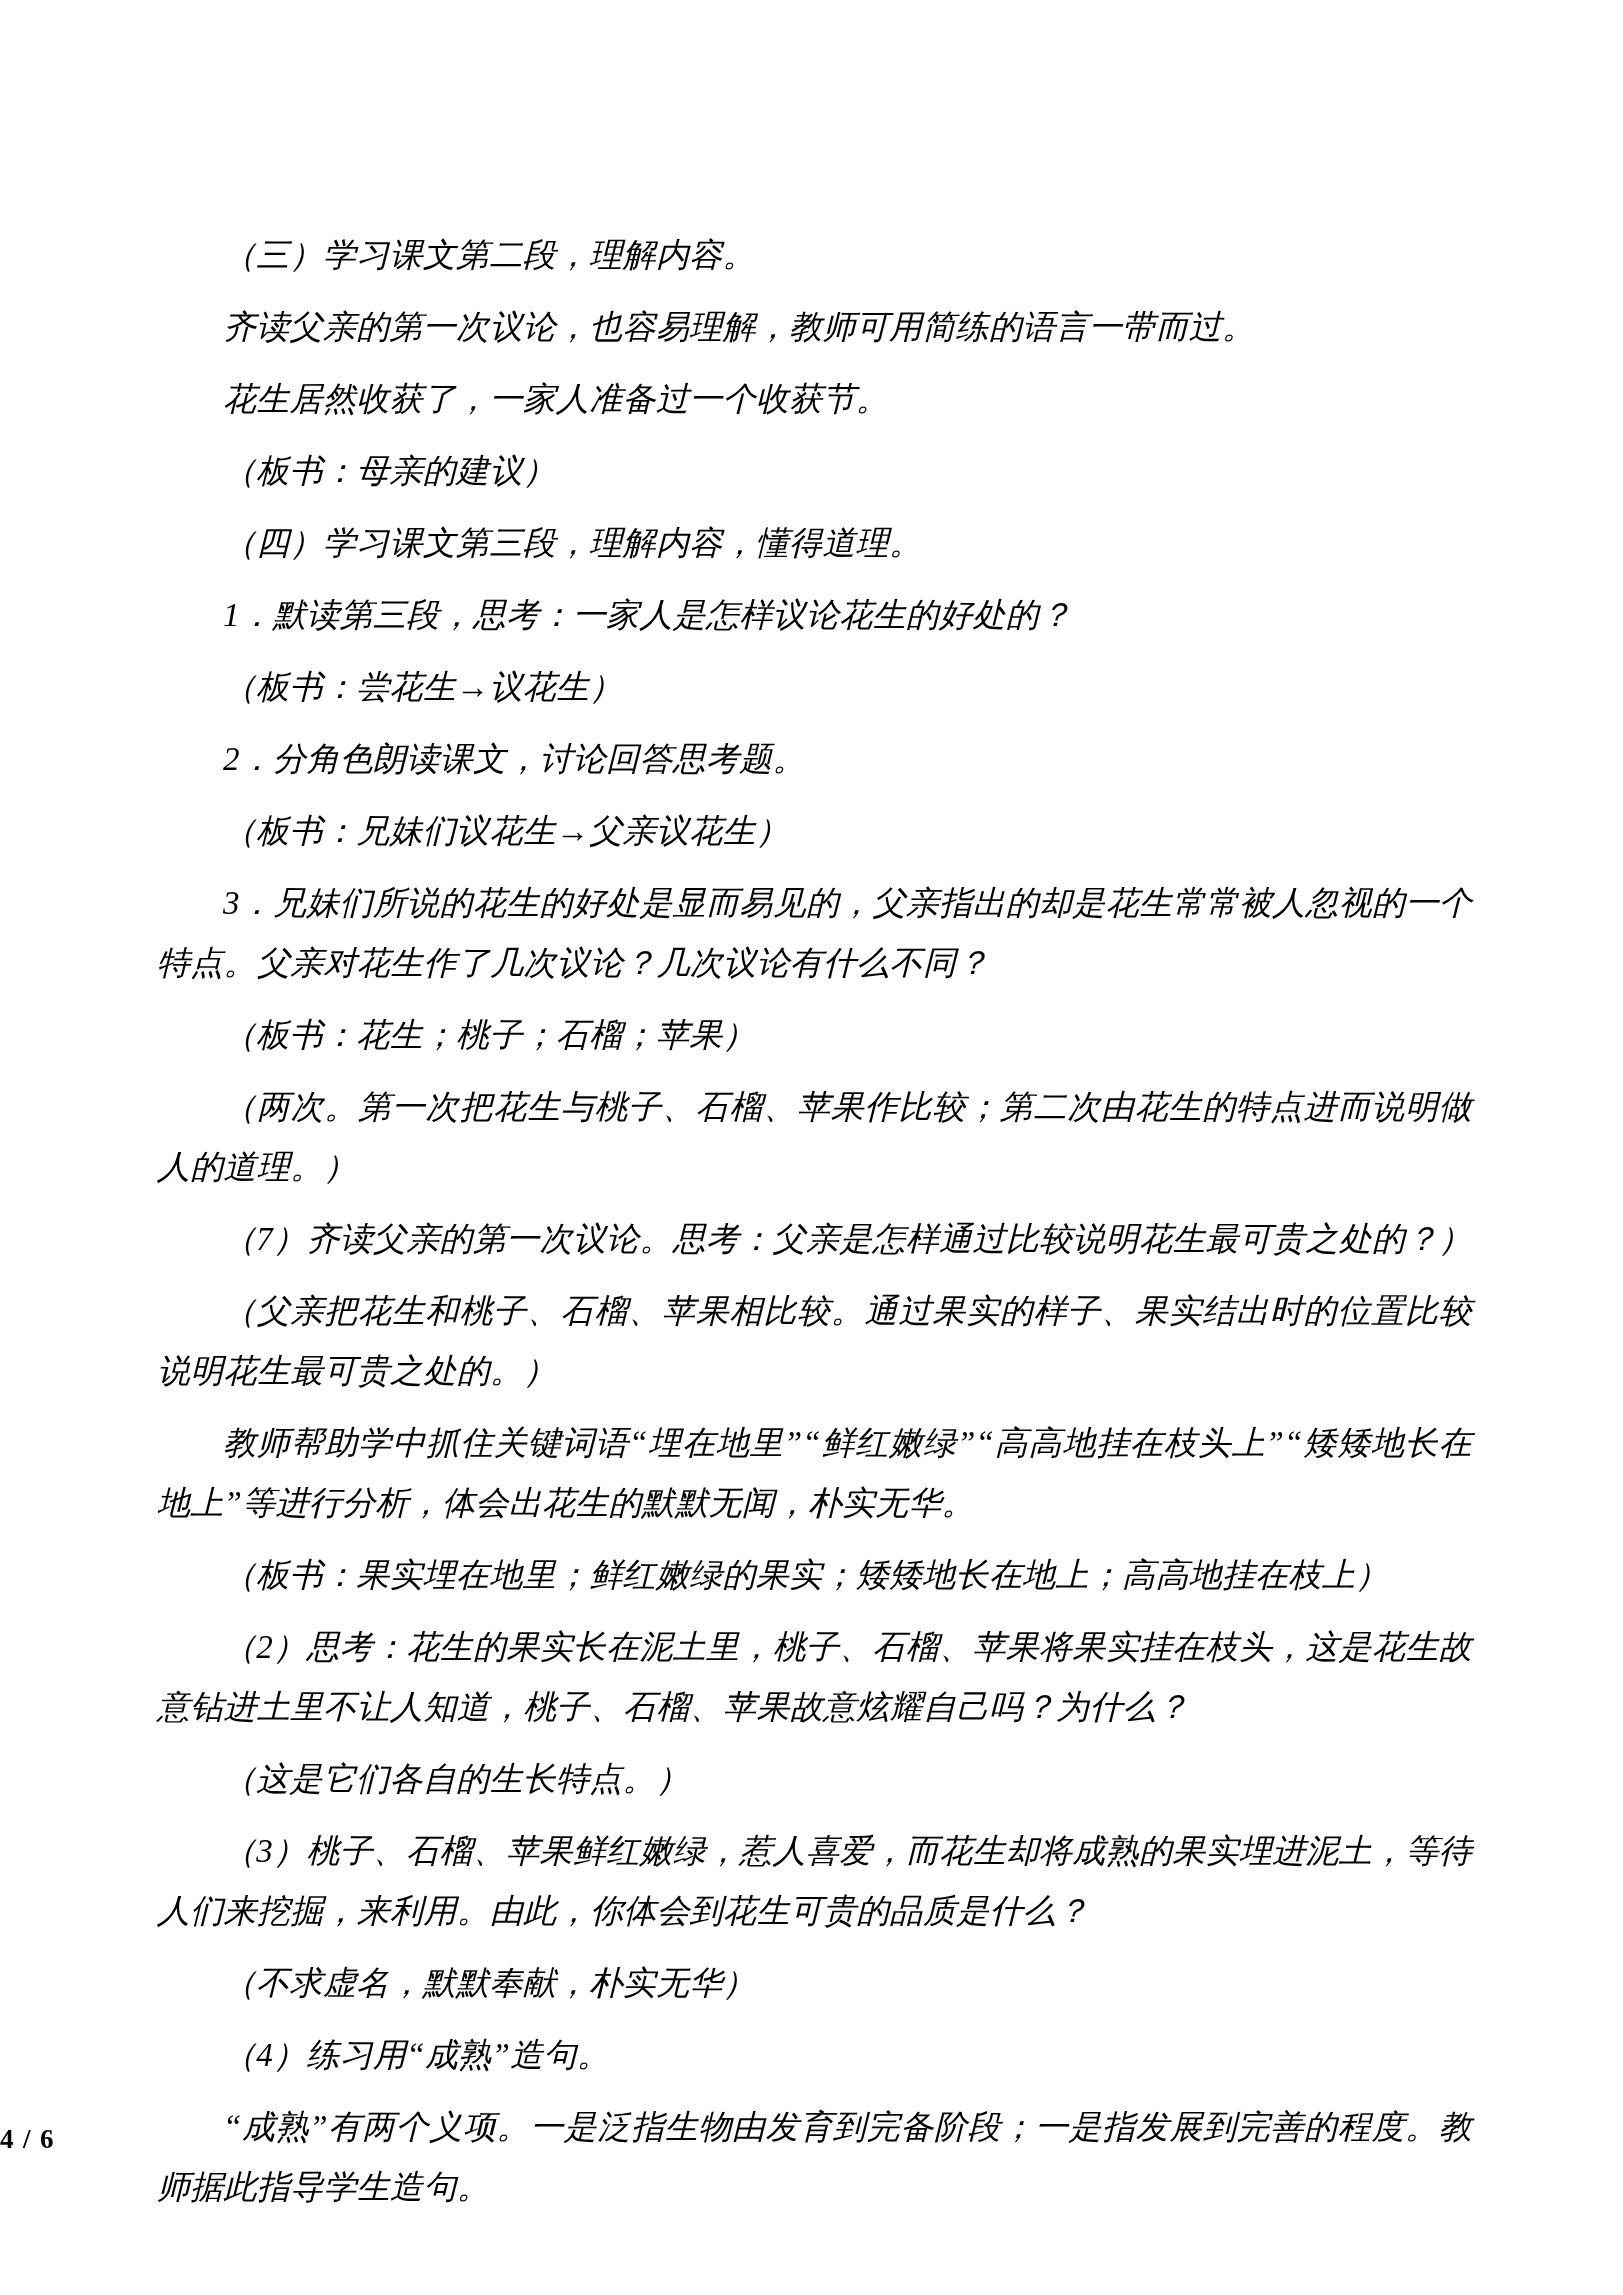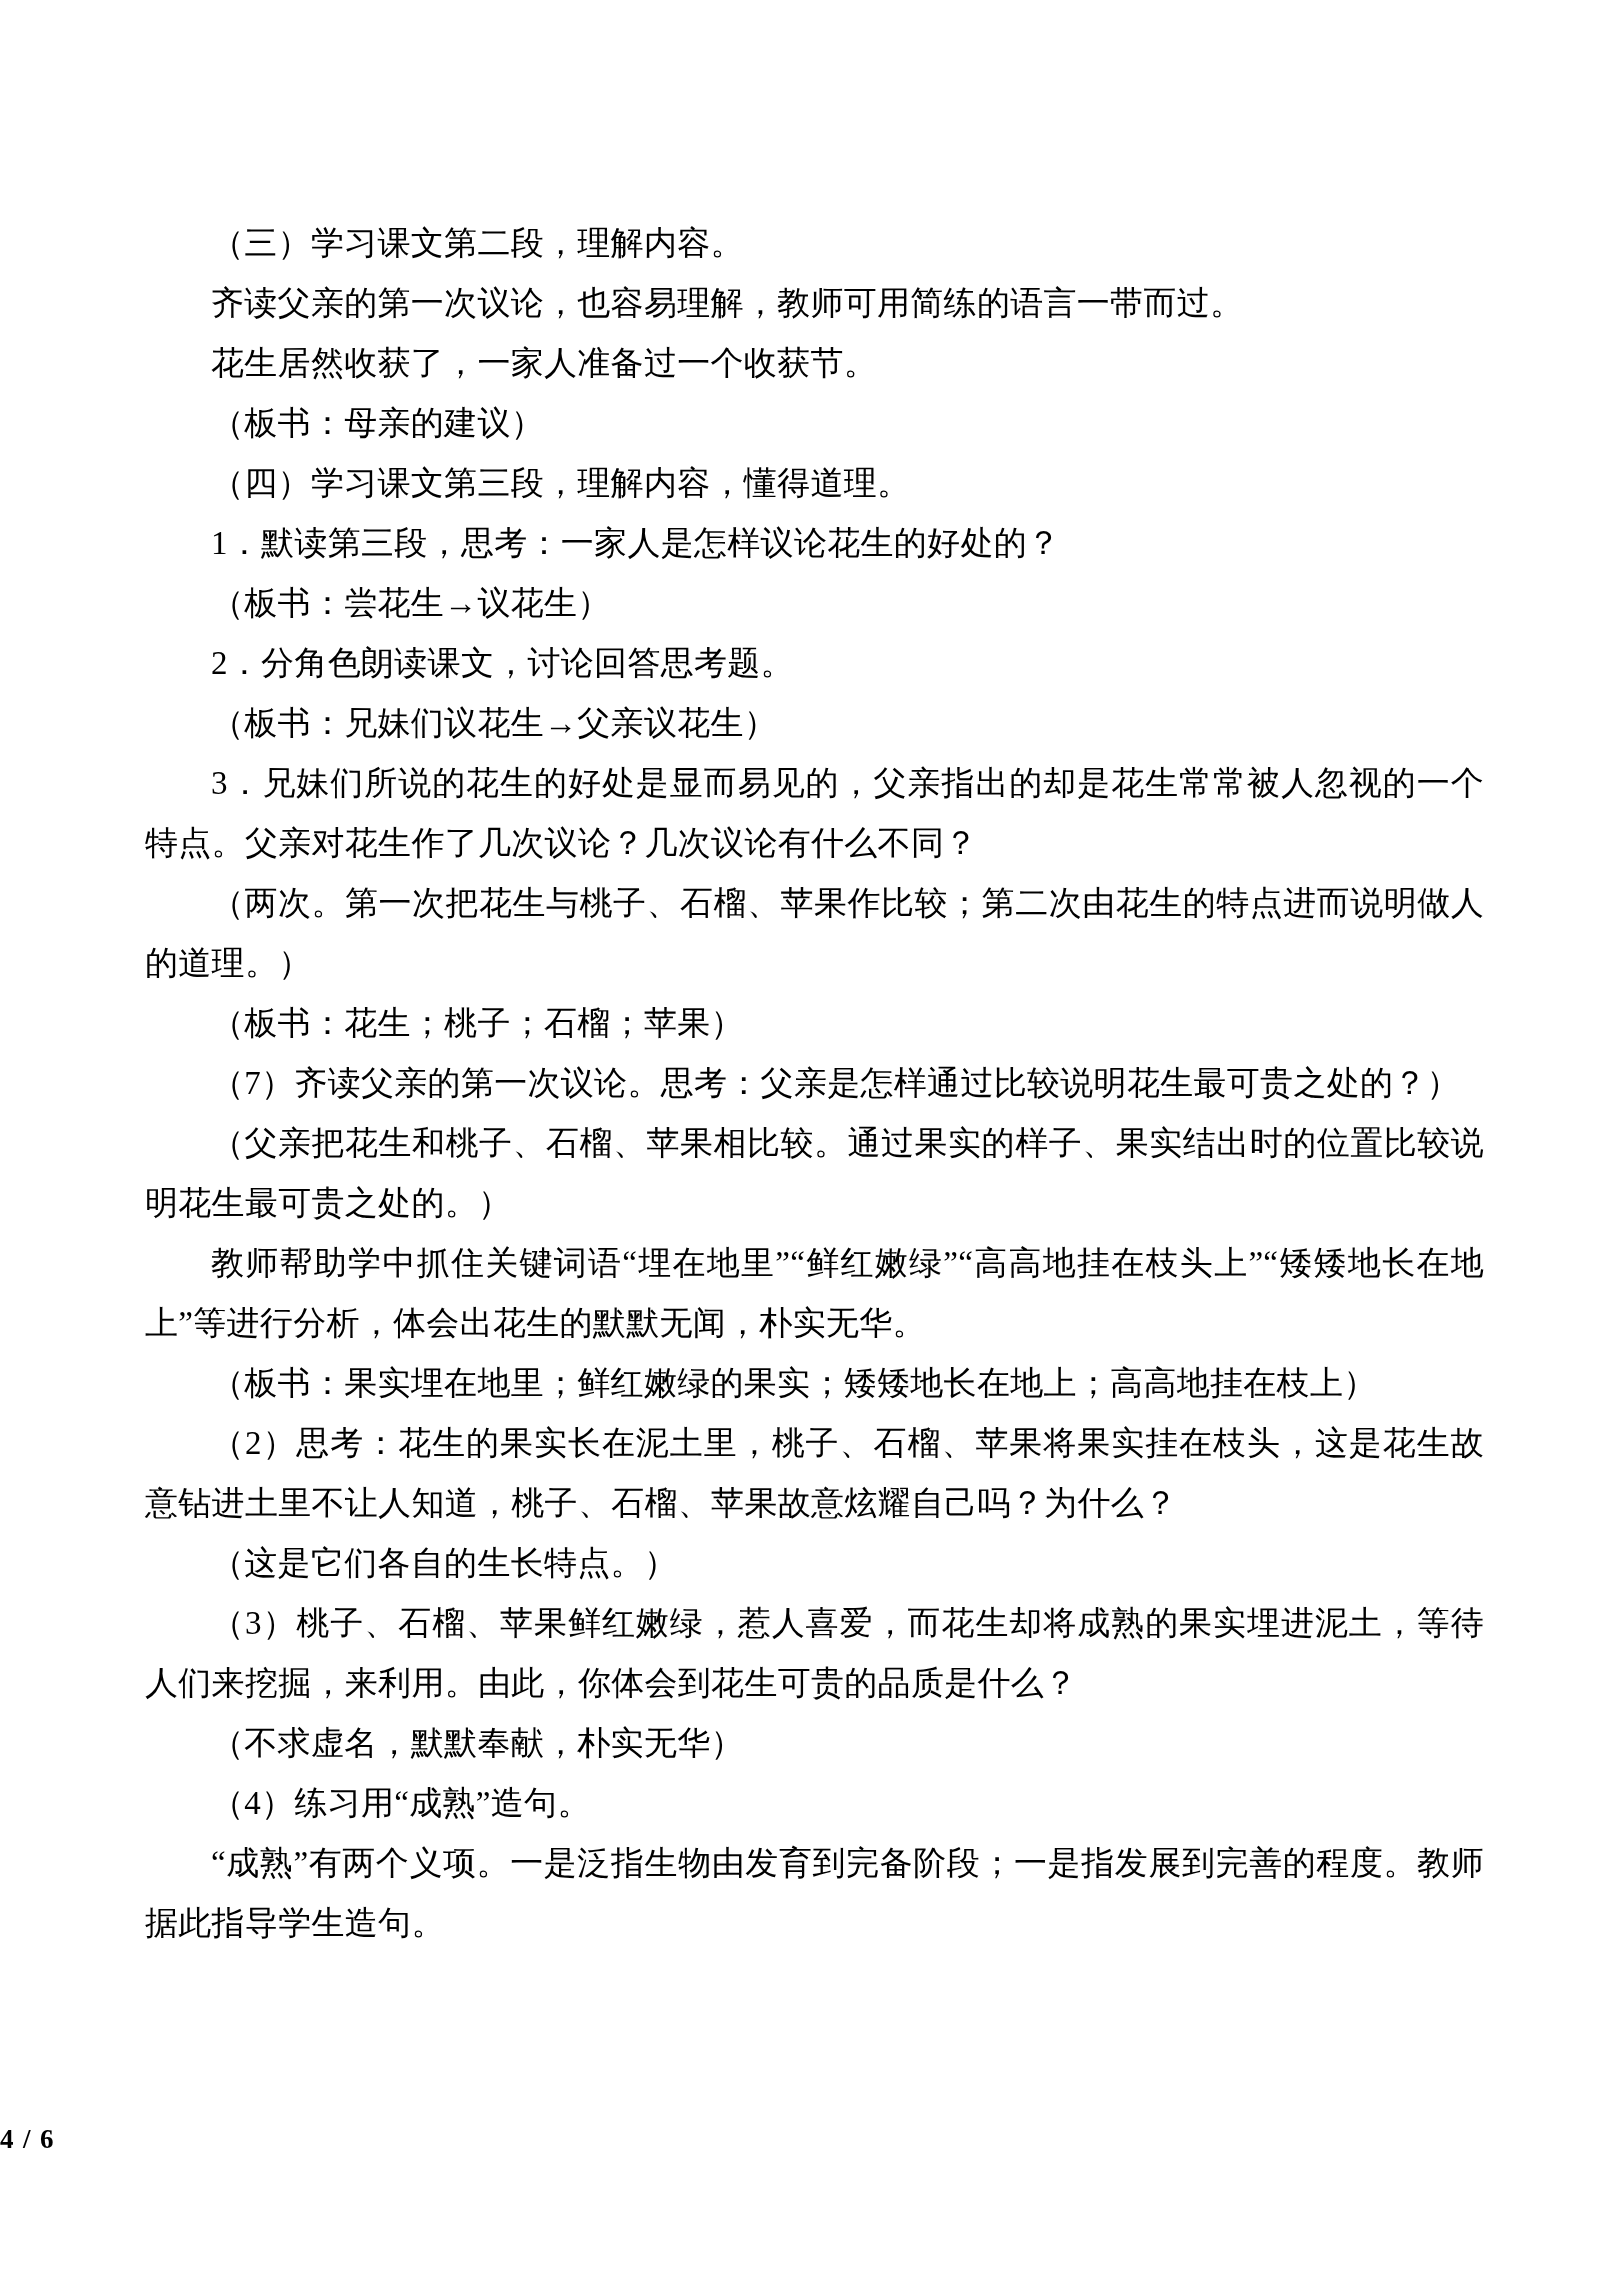--- a/index.html
+++ b/index.html
@@ -20,23 +20,24 @@
     position: absolute;
     left: 145px;
     top: 213px;
     width: 1339px;
     font-size: 33px;
     line-height: 60px;
     text-align: justify;
     letter-spacing: 0.3px;
   }
   .doc-content p {
-    margin: 0;
+    margin: 12px;
     padding: 0;
     text-indent: 2em;
+    font-style: italic;
   }
   .page-footer {
     position: absolute;
     left: 0;
     top: 2122px;
     width: 100%;
     text-align: left;
     font-size: 27px;
     font-weight: bold;
     line-height: 34px;
@@ -51,22 +52,22 @@
       <p>（三）学习课文第二段，理解内容。</p>
       <p>齐读父亲的第一次议论，也容易理解，教师可用简练的语言一带而过。</p>
       <p>花生居然收获了，一家人准备过一个收获节。</p>
       <p>（板书：母亲的建议）</p>
       <p>（四）学习课文第三段，理解内容，懂得道理。</p>
       <p>1．默读第三段，思考：一家人是怎样议论花生的好处的？</p>
       <p>（板书：尝花生→议花生）</p>
       <p>2．分角色朗读课文，讨论回答思考题。</p>
       <p>（板书：兄妹们议花生→父亲议花生）</p>
       <p>3．兄妹们所说的花生的好处是显而易见的，父亲指出的却是花生常常被人忽视的一个特点。父亲对花生作了几次议论？几次议论有什么不同？</p>
+      <p>（板书：花生；桃子；石榴；苹果）</p>
       <p>（两次。第一次把花生与桃子、石榴、苹果作比较；第二次由花生的特点进而说明做人的道理。）</p>
-      <p>（板书：花生；桃子；石榴；苹果）</p>
       <p>（7）齐读父亲的第一次议论。思考：父亲是怎样通过比较说明花生最可贵之处的？）</p>
       <p>（父亲把花生和桃子、石榴、苹果相比较。通过果实的样子、果实结出时的位置比较说明花生最可贵之处的。）</p>
       <p>教师帮助学中抓住关键词语“埋在地里”“鲜红嫩绿”“高高地挂在枝头上”“矮矮地长在地上”等进行分析，体会出花生的默默无闻，朴实无华。</p>
       <p>（板书：果实埋在地里；鲜红嫩绿的果实；矮矮地长在地上；高高地挂在枝上）</p>
       <p>（2）思考：花生的果实长在泥土里，桃子、石榴、苹果将果实挂在枝头，这是花生故意钻进土里不让人知道，桃子、石榴、苹果故意炫耀自己吗？为什么？</p>
       <p>（这是它们各自的生长特点。）</p>
       <p>（3）桃子、石榴、苹果鲜红嫩绿，惹人喜爱，而花生却将成熟的果实埋进泥土，等待人们来挖掘，来利用。由此，你体会到花生可贵的品质是什么？</p>
       <p>（不求虚名，默默奉献，朴实无华）</p>
       <p>（4）练习用“成熟”造句。</p>
       <p>“成熟”有两个义项。一是泛指生物由发育到完备阶段；一是指发展到完善的程度。教师据此指导学生造句。</p>

